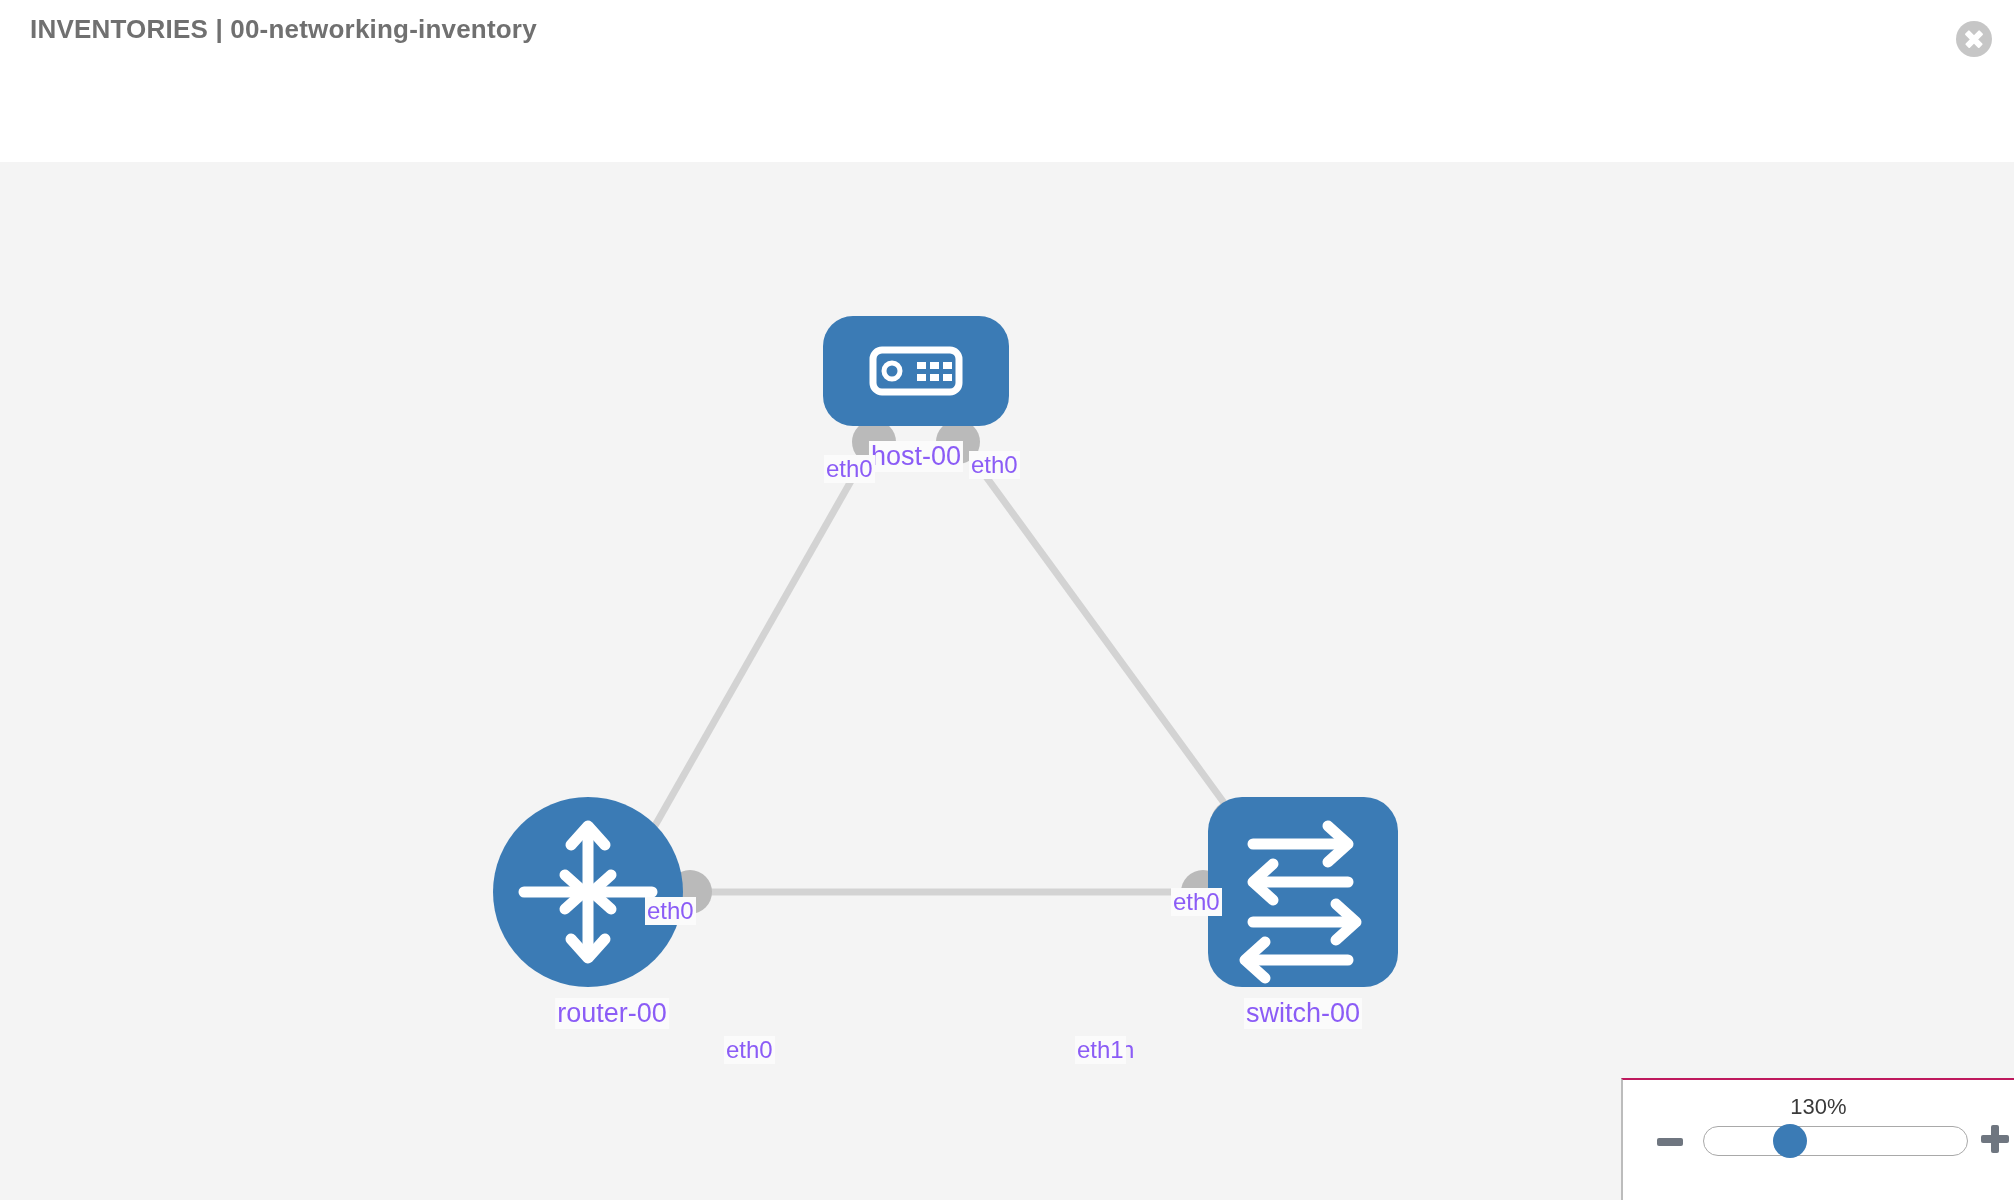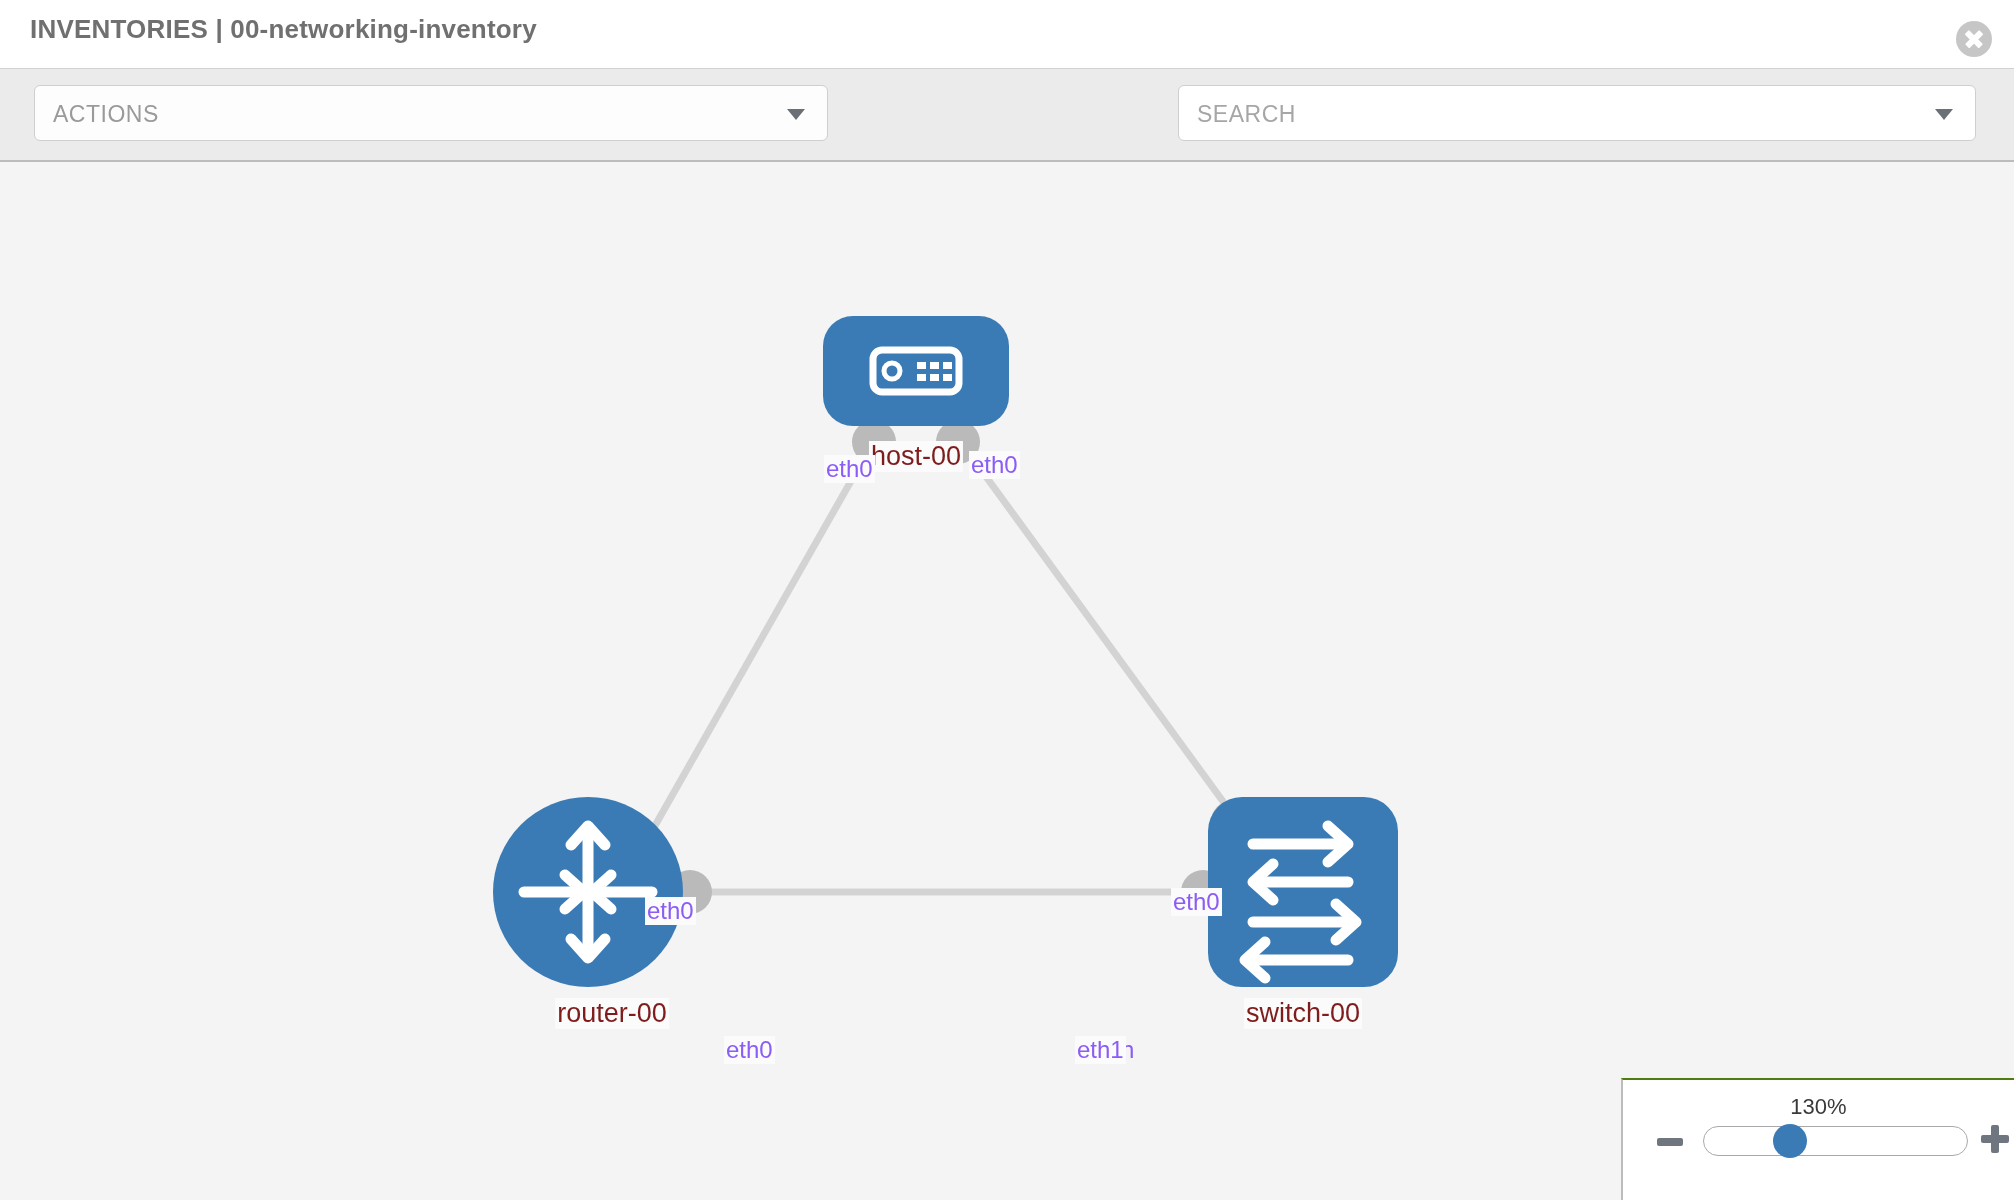--- a/index.html
+++ b/index.html
@@ -138,21 +138,21 @@
   #topology-svg {
     position: absolute;
     left: 0; top: 0;
     width: 2014px;
     height: 1038px;
   }
 
   .node-label {
     position: absolute;
     font-size: 27px;
-    color: #7f1d1d;
+    color: #8b5cf6;
     background: #fbfbfb;
     white-space: nowrap;
     transform: translateX(-50%);
     padding: 0 2px;
   }
   .edge-label {
     position: absolute;
     font-size: 24px;
     color: #8b5cf6;
     background: #fbfbfb;
@@ -161,21 +161,21 @@
   }
 
   
   #zoom-panel {
     position: absolute;
     left: 1621px;
     top: 1078px;
     width: 393px;
     height: 122px;
     background: #ffffff;
-    border-top: 2px solid #4d7c0f;
+    border-top: 2px solid #be185d;
     border-left: 2px solid #bcbcbc;
     box-sizing: border-box;
   }
   #zoom-level {
     position: absolute;
     left: 0; right: 0;
     top: 14px;
     text-align: center;
     font-size: 22px;
     color: #3a3a3a;
@@ -234,46 +234,20 @@
 <div id="app">
 
   <div id="header">
     <div id="page-title">INVENTORIES | 00-networking-inventory</div>
     <div id="close-button">
       <span class="bar a"></span>
       <span class="bar b"></span>
     </div>
   </div>
 
-  <div id="toolbar">
-
-    <div id="actions-select">
-      <span class="sel-label">ACTIONS</span>
-      <span class="caret"></span>
-    </div>
-
-    <span id="wrench-icon">
-      <svg width="36" height="36" viewBox="0 0 36 36">
-        <path d="M24.6 4.2a9.6 9.6 0 0 0-9.0 12.9L5.2 27.5a3.2 3.2 0 1 0 4.5 4.5L20.1 21.6a9.6 9.6 0 0 0 12.5-12.3l-5.2 5.2-4.4-1.1-1.1-4.4 5.2-5.2a9.7 9.7 0 0 0-2.5-0.6z" fill="#7c828c"></path>
-      </svg>
-    </span>
-
-    <span id="key-icon">
-      <svg width="36" height="36" viewBox="0 0 36 36">
-        <circle cx="15" cy="14" r="8.4" fill="none" stroke="#7c828c" stroke-width="3.2"></circle>
-        <path d="M20.6 20.2 L28.5 30.0" stroke="#7c828c" stroke-width="3.4" stroke-linecap="round" fill="none"></path>
-        <path d="M24.4 25.0 L28.6 22.2" stroke="#7c828c" stroke-width="3.0" stroke-linecap="round" fill="none"></path>
-      </svg>
-    </span>
-
-    <div id="search-box">
-      <span class="sel-label">SEARCH</span>
-      <span class="caret"></span>
-    </div>
-  </div>
 
   <div id="canvas">
 
     <svg id="topology-svg" viewBox="0 0 2014 1038">
 
       <g stroke="#d3d3d3" stroke-width="7" fill="none">
         <line x1="880" y1="268" x2="640" y2="690"></line>
       </g>
       <g stroke="#d3d3d3" stroke-width="7" fill="none">
         <line x1="952" y1="268" x2="1238" y2="660"></line>

